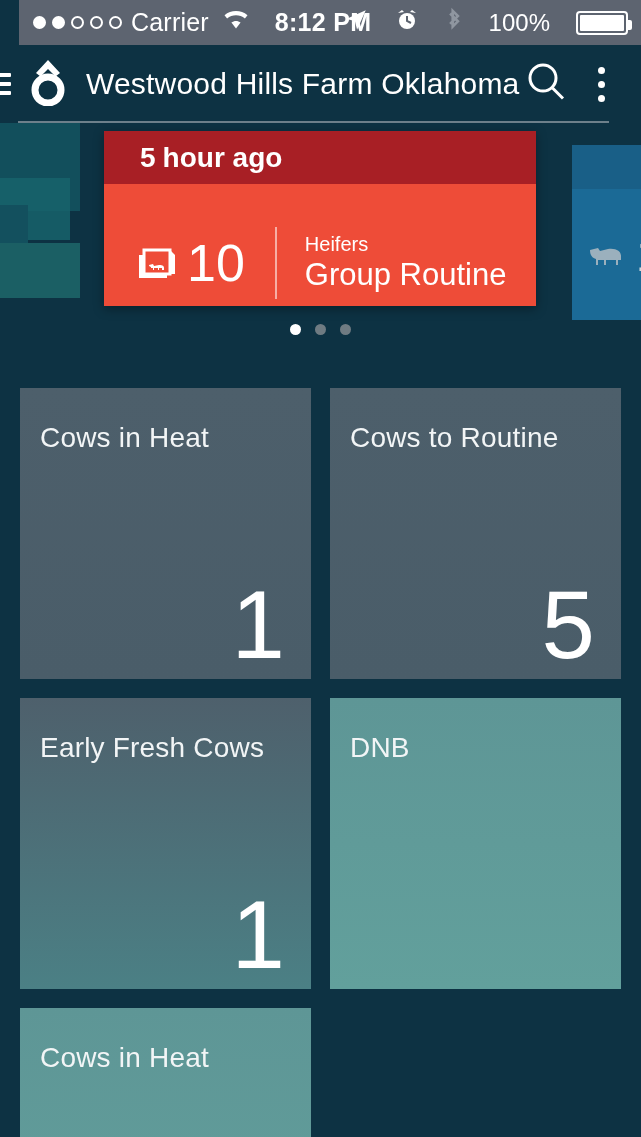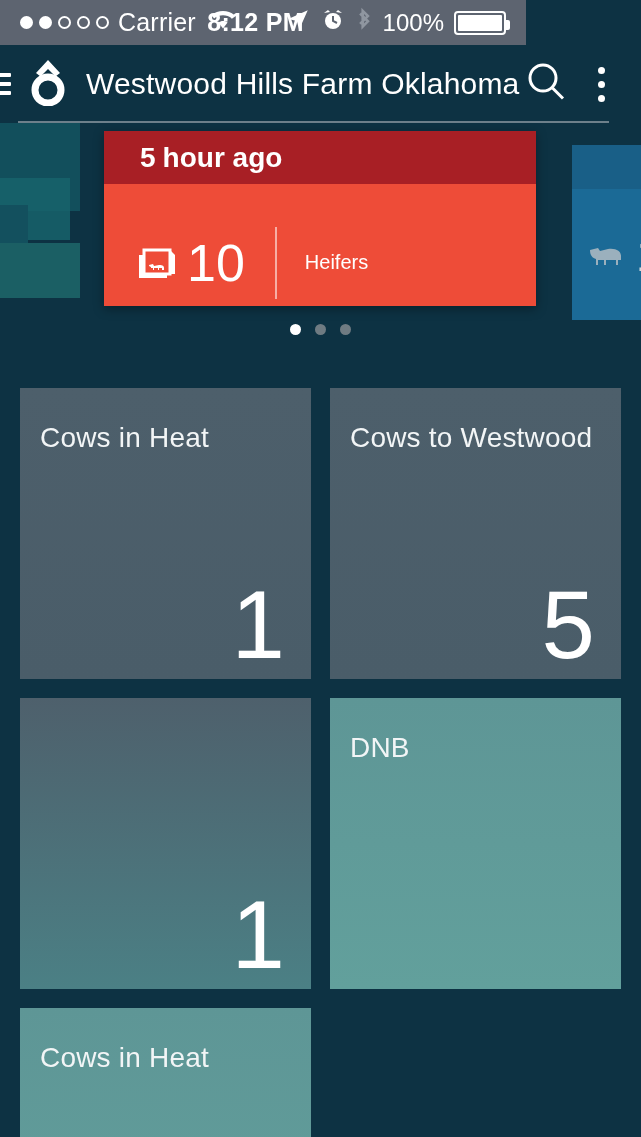--- a/index.html
+++ b/index.html
@@ -6,39 +6,40 @@
   html,body {
     width:641px; height:1137px;
     background:#0d3243;
     font-family:"Liberation Sans", sans-serif;
     overflow:hidden;
   }
   #app { position:relative; width:641px; height:1137px; overflow:hidden; }
 
   
   .statusbar{
-    position:relative; height:45px; width:526px;
+    position:relative; height:45px; width:623px;
     background:#5d6470;
     display:flex; align-items:center;
     color:#ffffff;
     font-size:24px;
-    padding:0 20px;
+    padding:0 14px;
+    margin-left:19px;
   }
   .sb-left{ display:flex; align-items:center; gap:9px; }
   .dots{ display:flex; align-items:center; gap:6px; }
   .dot{ width:13px; height:13px; border-radius:50%; border:2px solid #fff; }
   .dot.full{ background:#fff; }
   .carrier{ font-size:25px; letter-spacing:.2px; }
   .wifi{ margin-left:4px; }
   .sb-center{
     position:absolute; left:0; right:15px; text-align:center;
     font-size:25px; font-weight:600; letter-spacing:.3px;
     pointer-events:none;
   }
-  .sb-right{ margin-left:auto; display:flex; align-items:center; gap:10px; position:relative; z-index:2;}
+  .sb-right{ margin-left:auto; display:flex; align-items:center; gap:26px; position:relative; z-index:2;}
   .batt{
     width:52px; height:24px; border:2px solid #fff; border-radius:4px;
     position:relative; padding:2px;
   }
   .batt::after{
     content:""; position:absolute; right:-6px; top:7px;
     width:4px; height:10px; background:#fff; border-radius:0 2px 2px 0;
   }
   .batt i{ display:block; height:100%; width:100%; background:#fff; border-radius:1px;}
   .pct{ font-size:24px; }
@@ -265,45 +266,47 @@
               <path d="M3 14 h4 v19 h24 v4 h-28 z" fill="#fff"></path>
               <path d="M34 9 l5 5 v19 h-5 z" fill="#fff"></path>
               <path d="M13 24 l4 -1 l1 2 l5 -1 c4 0 5 1 5 3 v2 h-2 v-2 h-3 v2 h-1 v-2 h-4 v2 h-1 v-2 h-2 v-1 c-2 -1 -2 -1 -2 -2 z" fill="#fff"></path>
             </svg>
           </span>
           <span class="cnum">10</span>
         </div>
         <div class="mc-div"></div>
         <div class="mc-text">
           <div class="t1">Heifers</div>
+          <div class="t2">Group Routine</div>
         </div>
         <div class="fold"></div>
       </div>
     </div>
 
     <div class="dotsrow">
       <span class="pdot on"></span>
       <span class="pdot"></span>
       <span class="pdot"></span>
     </div>
   </div>
 
   <div class="grid">
 
     <div class="tile r1">
       <div class="t-title">Cows in Heat</div>
       <div class="t-val">1</div>
     </div>
 
     <div class="tile r1">
-      <div class="t-title">Cows to Westwood</div>
+      <div class="t-title">Cows to Routine</div>
       <div class="t-val">5</div>
     </div>
 
     <div class="tile r2">
+      <div class="t-title">Early Fresh Cows</div>
       <div class="t-val">1</div>
     </div>
 
 
     <div class="tile r3">
       <div class="t-title">DNB</div>
       <div class="t-val"></div>
     </div>
 
     <div class="tile r3">

